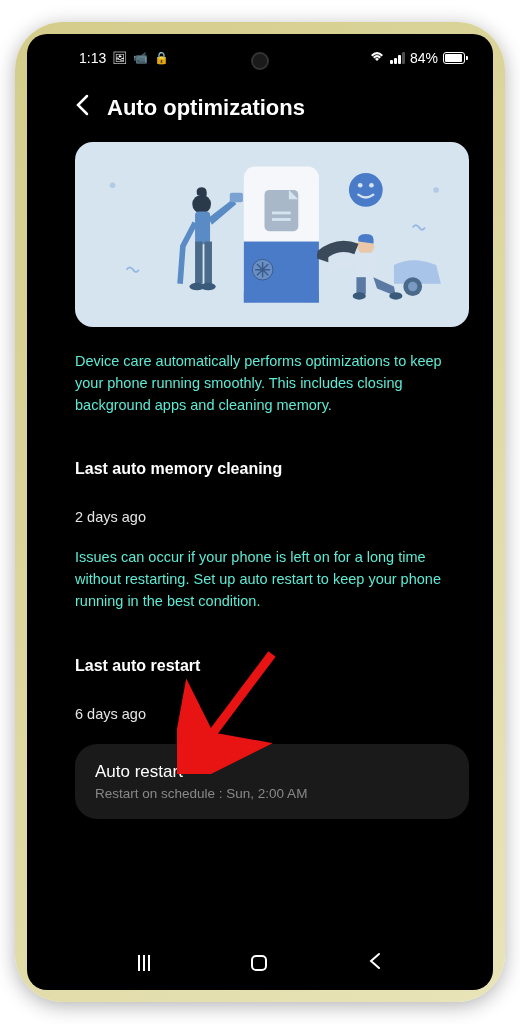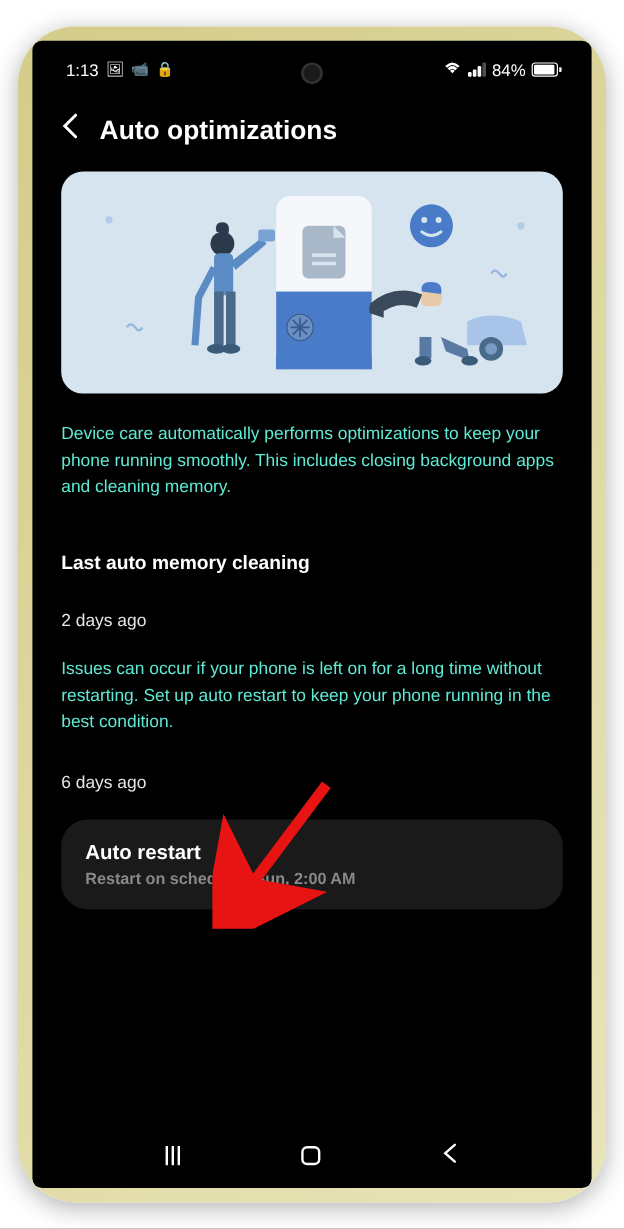--- a/index.html
+++ b/index.html
@@ -21,23 +21,24 @@
       background: linear-gradient(135deg, #d4cc8a, #e8e4b8);
       border-radius: 48px;
       padding: 12px;
       position: relative;
       box-shadow: 0 4px 20px rgba(0,0,0,0.3);
     }
     .phone-inner {
       width: 100%;
       height: 100%;
       background: #000;
-      border-radius: 8px;
+      border-radius: 20px;
       overflow: hidden;
       position: relative;
+      padding-left: 24px;
     }
     .camera-notch {
       position: absolute;
       top: 18px;
       left: 50%;
       transform: translateX(-50%);
       width: 18px;
       height: 18px;
       background: #1a1a1a;
       border-radius: 50%;
@@ -139,21 +140,20 @@
       font-size: 14.5px;
       margin-bottom: 22px;
       margin-top: 31px;
     }
     .auto-restart-card {
       background: #1a1a1a;
       border-radius: 22px;
       padding: 18px 20px;
       margin-top: 8px;
       cursor: pointer;
-      font-weight: bold;
     }
     .card-title {
       color: #fff;
       font-size: 17px;
       margin-bottom: 4px;
     }
     .card-subtitle {
       color: #888;
       font-size: 13.5px;
     }
@@ -313,20 +313,21 @@
         </svg>
       </div>
 
       <p class="description">Device care automatically performs optimizations to keep your phone running smoothly. This includes closing background apps and cleaning memory.</p>
 
       <h3 class="section-title">Last auto memory cleaning</h3>
       <p class="section-value">2 days ago</p>
 
       <p class="description">Issues can occur if your phone is left on for a long time without restarting. Set up auto restart to keep your phone running in the best condition.</p>
 
+      <h3 class="section-title">Last auto restart</h3>
       <p class="section-value">6 days ago</p>
 
       <div class="auto-restart-card">
         <div class="card-title">Auto restart</div>
         <div class="card-subtitle">Restart on schedule : Sun, 2:00 AM</div>
       </div>
     </div>
 
     <div class="arrow-annotation">
       <svg width="120" height="130" viewBox="0 0 120 130">

